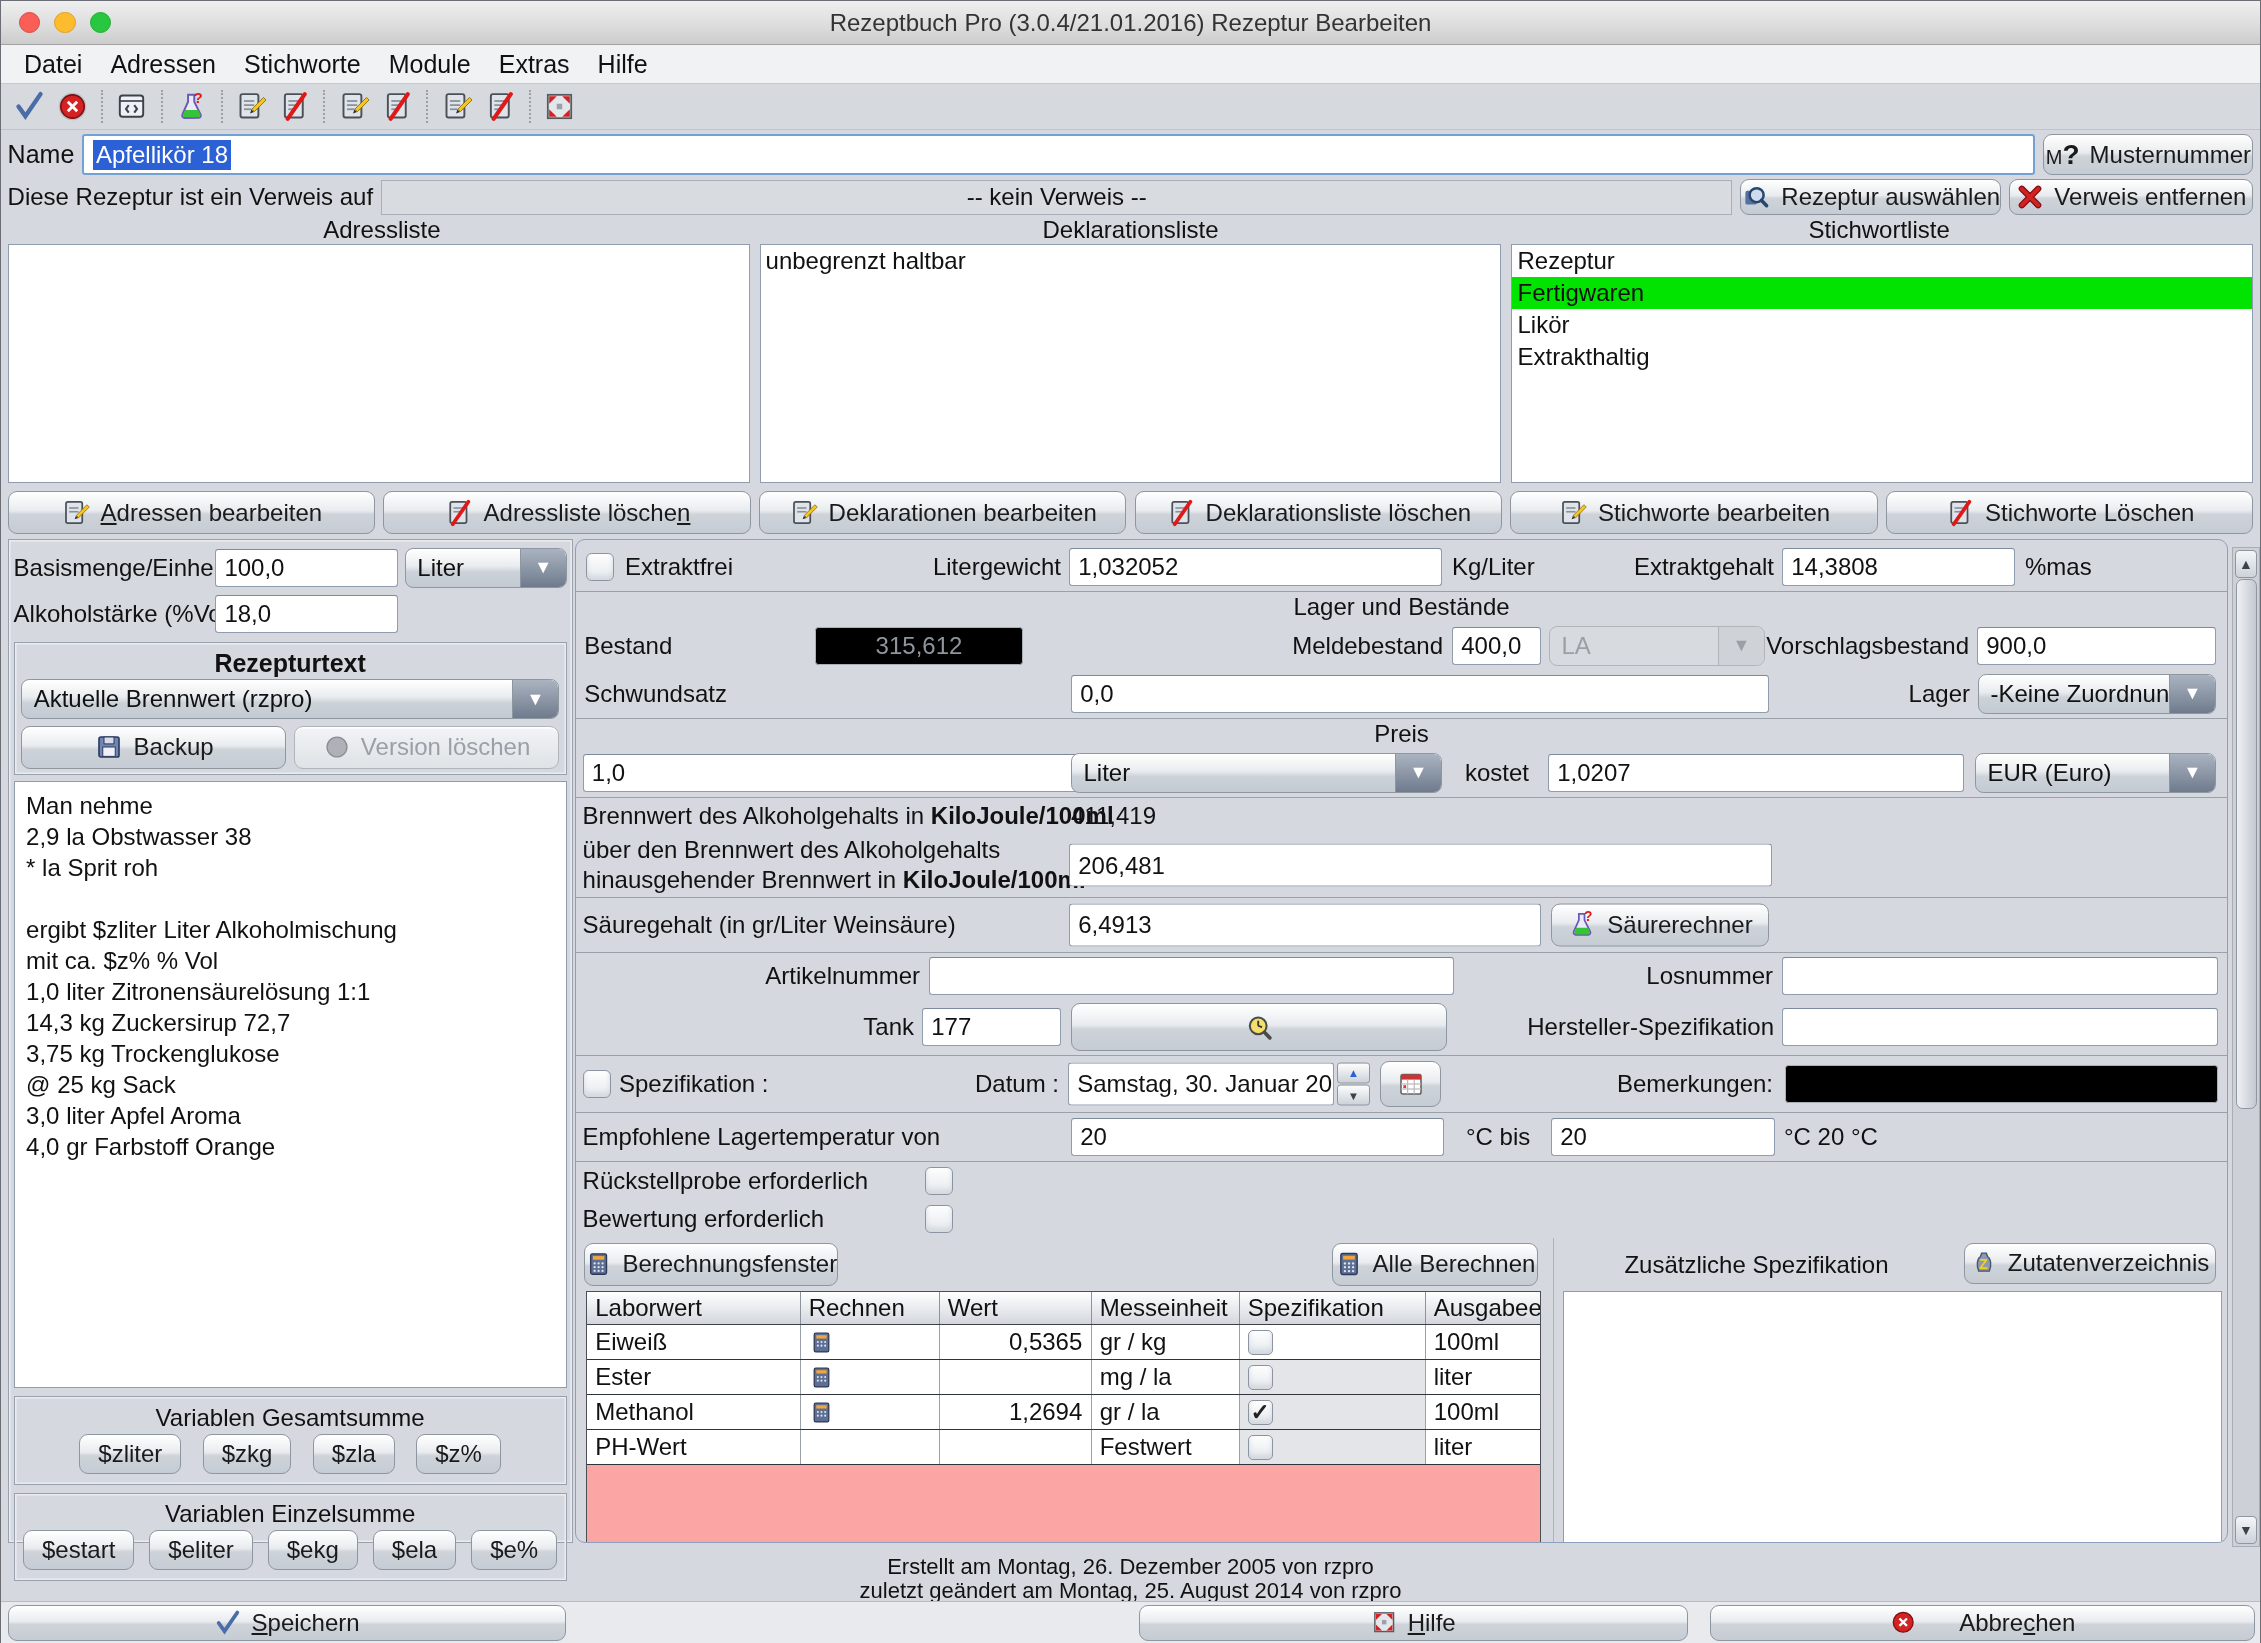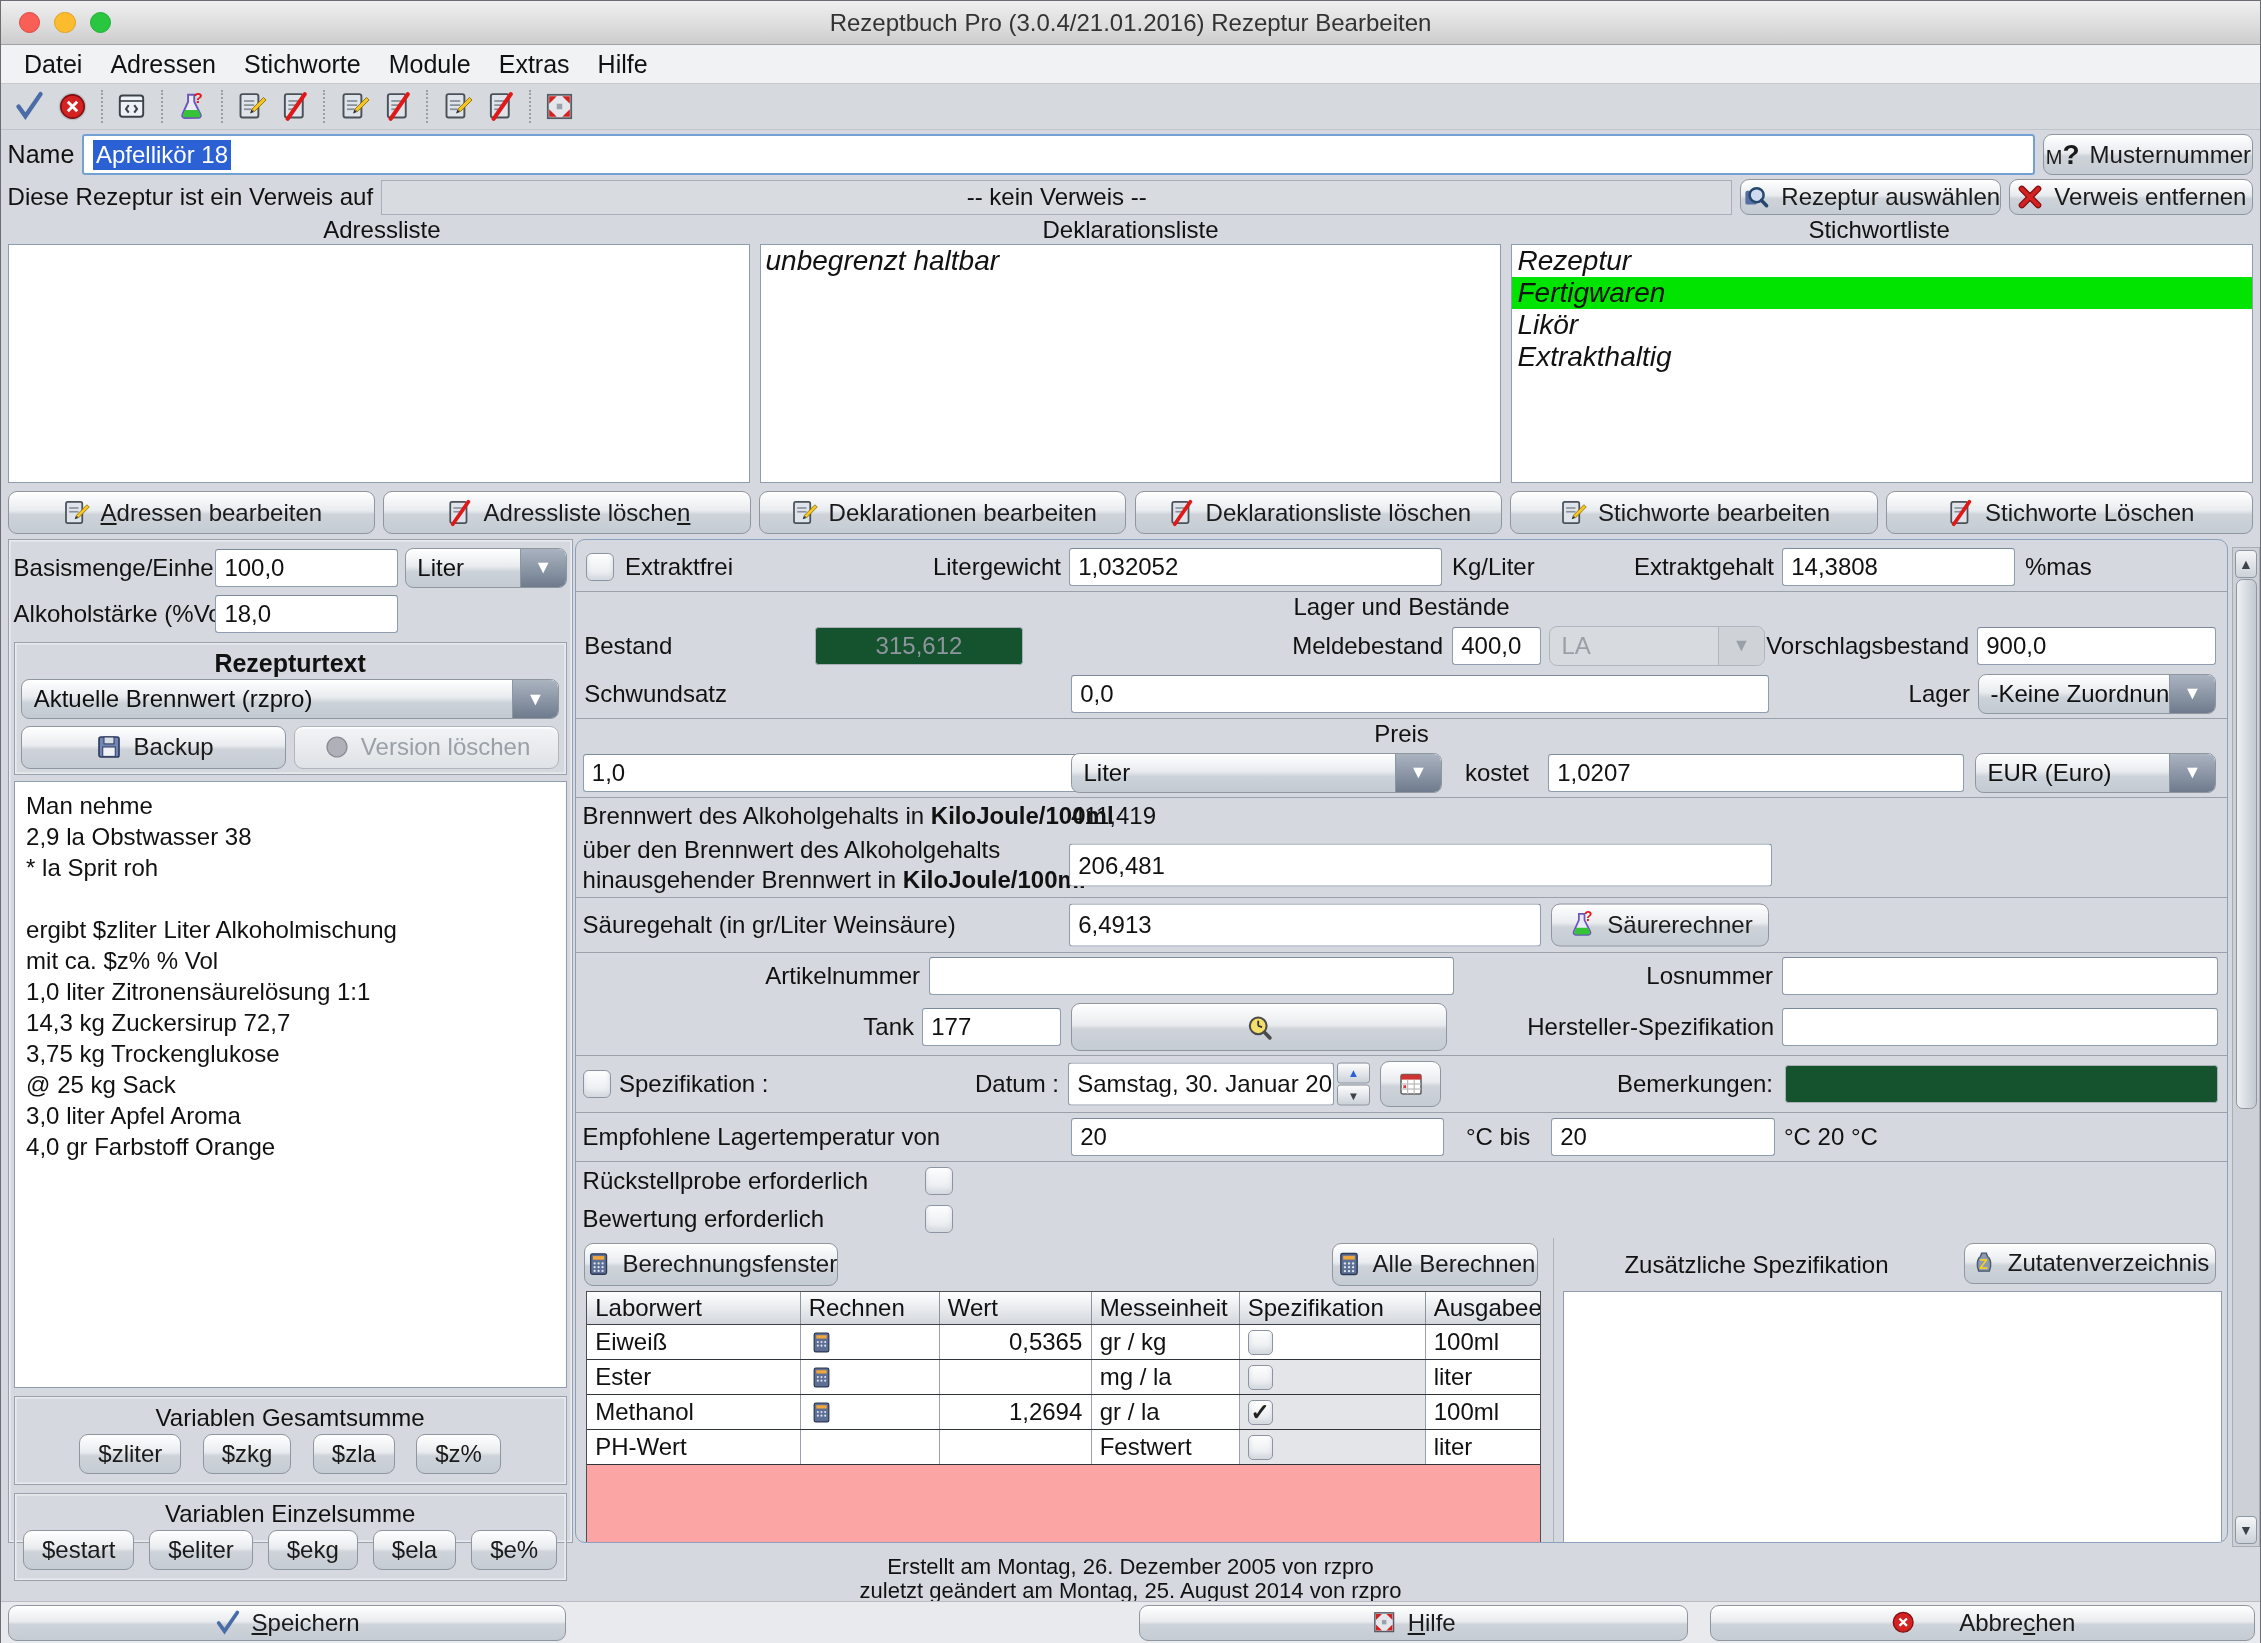--- a/index.html
+++ b/index.html
@@ -17,21 +17,21 @@
   .toolbar{height:45px;background:#d6d9de;display:flex;align-items:center;padding-left:6.6px;border-bottom:1.6px solid #c0c3c8;}
   .tbtn{width:43px;height:40px;display:flex;align-items:center;justify-content:center;}
   .tsep{height:33px;border-left:2.5px dotted #9aa0a7;margin:0 7.4px;}
 
   
   .lbl{font-size:24px;white-space:nowrap;}
   .btn{background:linear-gradient(#ffffff,#e9ecef 45%,#ced3da 55%,#c6ccd3);border:1.6px solid #8e96a0;border-radius:9px;display:flex;align-items:center;justify-content:center;gap:10px;font-size:24px;color:#1a1a1a;box-sizing:border-box;white-space:nowrap;box-shadow:inset 0 1.6px 0 #fff;}
   .btn.disabled{color:#9aa0a8;background:linear-gradient(#f2f4f6,#dfe2e6);border-color:#b0b5bc;}
   .tf{background:#fff;border:1.6px solid #8f9dae;border-top-color:#7c8a9b;border-radius:3.3px;font-size:24px;display:flex;align-items:center;padding:0 8.2px;box-sizing:border-box;height:38px;white-space:nowrap;overflow:hidden;}
   .tf.focus{border:2.5px solid #74a1d4;}
-  .tf.disabled{background:#14532d;color:#8f959e;border-color:#aab0b8;}
+  .tf.disabled{background:#000000;color:#8f959e;border-color:#aab0b8;}
   .sel-blue{background:#2b61d5;color:#fff;padding:0.8px 3.3px;}
   .combo{background:linear-gradient(#ffffff,#e9ecef 45%,#ccd2d9 60%,#c4cad2);border:1.6px solid #8e96a0;border-radius:8.2px;display:flex;align-items:center;box-sizing:border-box;height:40px;overflow:hidden;box-shadow:inset 0 1.6px 0 #fff;}
   .combo .ctxt{flex:1;font-size:24px;padding-left:11.5px;white-space:nowrap;overflow:hidden;}
   .combo .carr{width:45px;align-self:stretch;background:linear-gradient(#aab3c0,#6f7b8d);display:flex;align-items:center;justify-content:center;color:#fff;font-size:18px;border-left:1.6px solid #8e96a0;border-radius:0 6.6px 6.6px 0;}
   .combo.disabled{background:#d7dade;border-color:#b0b5bc;box-shadow:none;}
   .combo.disabled .ctxt{color:#9aa0a8;}
   .combo.disabled .carr{background:#cfd3d8;color:#9aa0a8;border-left-color:#b0b5bc;}
   .cb{width:28px;height:28px;border:1.6px solid #8b94a0;border-radius:5.8px;background:linear-gradient(#fefefe,#e4e8ec);box-sizing:border-box;display:flex;align-items:center;justify-content:center;font-size:23px;color:#222;box-shadow:inset 0 -4.1px 5px #d4d9df;}
   .cb.small{width:25px;height:25px;border-radius:5px;}
   .cb.checked::after{content:"✓";font-weight:bold;}
@@ -40,21 +40,21 @@
   .ic{display:block;}
 
   
   .name-row{height:48px;display:flex;align-items:center;padding:5px 6.6px 3.3px 6.6px;gap:8.2px;box-sizing:border-box;}
   .verweis-row{height:38px;display:flex;align-items:center;padding:0 6.6px;gap:8.2px;box-sizing:border-box;}
   .vfield{flex:1;height:35px;background:#d8dbe0;border:1.6px solid #a9afb8;display:flex;align-items:center;justify-content:center;font-size:24px;box-sizing:border-box;}
   .lists-hdr{height:28px;display:flex;padding:0 6.6px;}
   .lists-hdr div{flex:1;text-align:center;font-size:24px;}
   .lists-row{height:239px;display:flex;padding:0 6.6px;gap:10px;}
   .listbox{flex:1;background:#fff;border:1.6px solid #8f9dae;box-sizing:border-box;overflow:hidden;}
-  .listbox .li{font-size:28px;padding:0.8px 5px;line-height:30.5px;white-space:nowrap;font-style:italic;}
+  .listbox .li{font-size:24px;padding:0.8px 5px;line-height:30.5px;white-space:nowrap;}
   .listbox .li.sel-green{background:#00e400;}
   .lbtn-row{display:flex;gap:8.2px;padding:8.2px 6.6px 0 6.6px;}
   .lbtn-row .btn{flex:1;height:43px;}
   .u{text-decoration:underline;}
 
   
   .main{position:absolute;top:536px;left:0;right:0;height:1013px;}
   .lpanel{position:absolute;left:6.6px;top:1.6px;width:565px;bottom:6.6px;border:1.6px solid #99a1ad;background:#d5d8de;box-sizing:border-box;padding:6.6px 5px;}
   .lrow{display:flex;align-items:center;gap:6.6px;height:43px;margin-bottom:3.3px;}
   .rtxt-group{margin-top:6.6px;padding:5px 6.6px;}

